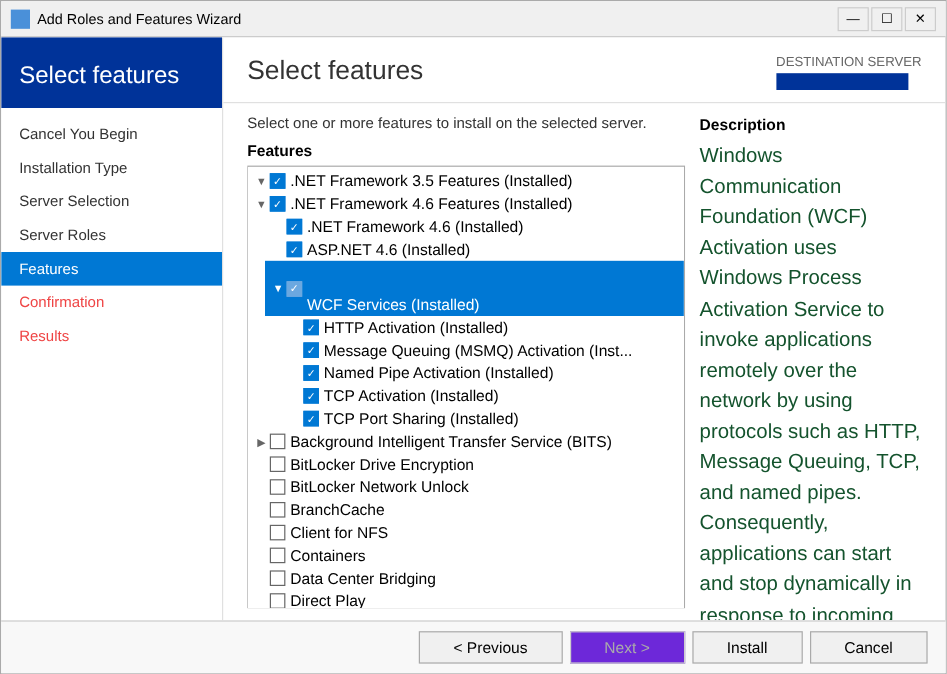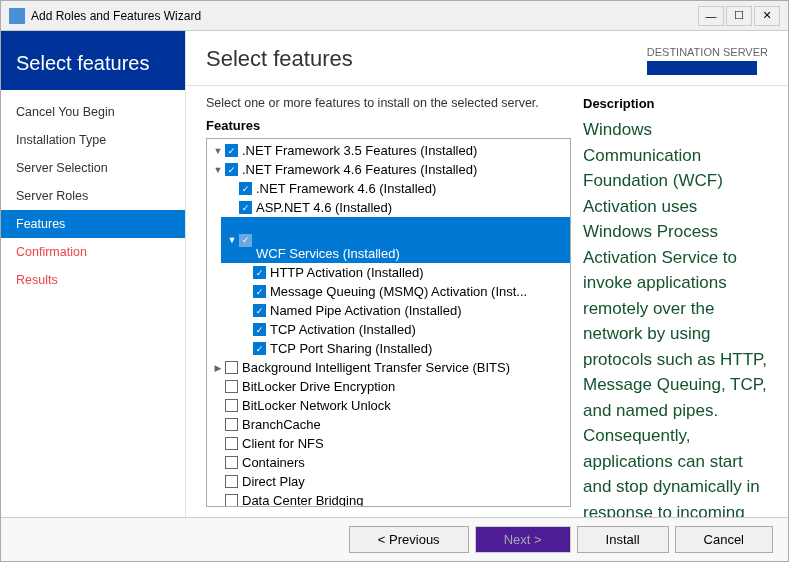--- a/index.html
+++ b/index.html
@@ -249,21 +249,21 @@
       border: 1px solid #aaa;
       background: #f0f0f0;
       cursor: pointer;
       color: #000;
       min-width: 75px;
       text-align: center;
     }
     .btn:disabled, .btn.disabled {
       color: #aaa;
       border-color: #ccc;
-      background: #4c1d95;
+      background: #6d28d9;
       cursor: default;
     }
   </style>
 </head>
 <body>
 
 <div class="window">
 
   <div class="titlebar">
     <div class="titlebar-icon"></div>
@@ -412,27 +412,27 @@
 
               <div class="tree-item">
                 <span class="expand-arrow" style="visibility:hidden">▶</span>
                 <div class="cb"></div>
                 <span class="item-label">Containers</span>
               </div>
 
               <div class="tree-item">
                 <span class="expand-arrow" style="visibility:hidden">▶</span>
                 <div class="cb"></div>
+                <span class="item-label">Data Center Bridging</span>
+              </div>
+
+              <div class="tree-item">
+                <span class="expand-arrow" style="visibility:hidden">▶</span>
+                <div class="cb"></div>
                 <span class="item-label">Direct Play</span>
-              </div>
-
-              <div class="tree-item">
-                <span class="expand-arrow" style="visibility:hidden">▶</span>
-                <div class="cb"></div>
-                <span class="item-label">Data Center Bridging</span>
               </div>
 
               <div class="tree-item">
                 <span class="expand-arrow" style="visibility:hidden">▶</span>
                 <div class="cb"></div>
                 <span class="item-label">Enhanced Storage</span>
               </div>
 
             </div>
           </div>

